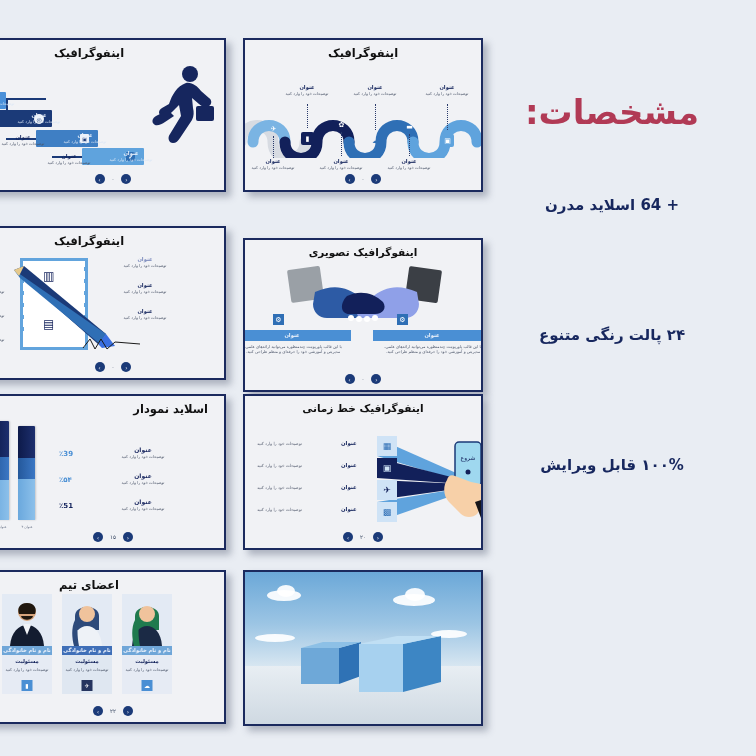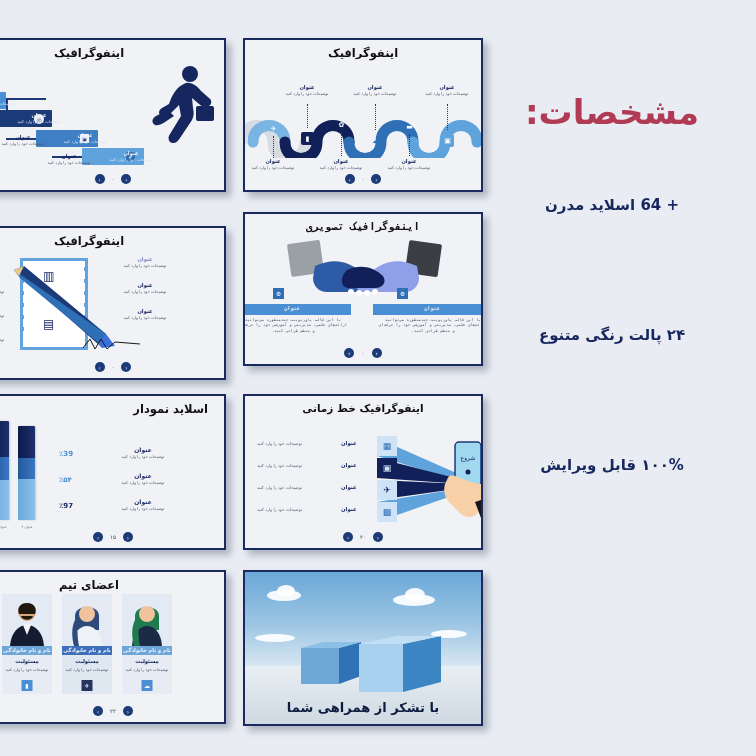--- a/index.html
+++ b/index.html
@@ -58,21 +58,21 @@
   .rd-node{position:absolute;width:13px;height:13px;border-radius:2px;
     display:flex;align-items:center;justify-content:center;color:#fff;font-size:7px;}
   .rd-stem{position:absolute;width:1px;border-left:1px dotted #2a3b6b;}
   .rd-lab{position:absolute;width:70px;text-align:center;}
 
   
   #sl3{left:-48px;top:226px;width:270px;height:150px;}
   .film{position:absolute;border:3px solid #62a4dd;background:#fff;}
 
   
-  #sl4{left:243px;top:212px;width:236px;height:150px;font-family:Liberation Mono, monospace;}
+  #sl4{left:243px;top:238px;width:236px;height:150px;}
   .hs-bar{position:absolute;height:11px;background:#4a8fd4;
     display:flex;align-items:center;justify-content:center;}
   .hs-ico{position:absolute;width:11px;height:11px;background:#2f6fb5;
     display:flex;align-items:center;justify-content:center;color:#fff;font-size:7px;}
 
   
   #sl5{left:-48px;top:394px;width:270px;height:152px;}
   .bar{position:absolute;bottom:28px;width:17px;border-radius:1px 1px 0 0;overflow:hidden;
     display:flex;flex-direction:column;box-shadow:1px 0 2px rgba(0,0,0,.18);}
   .bar .seg{width:100%;}
@@ -378,21 +378,21 @@
           <div class="seg" style="height:34%;background:linear-gradient(90deg,#0d1a4a,#1d2f6e);"></div>
           <div class="seg" style="height:22%;background:linear-gradient(90deg,#24589b,#3b77c4);"></div>
           <div class="seg" style="height:44%;background:linear-gradient(90deg,#6aa8dd,#8cc0ea);"></div>
         </div>
 
         <div class="bar-lab" style="left:36px;">عنوان ۳</div>
         <div class="bar-lab" style="left:62px;">عنوان ۴</div>
 
         <div class="pct" style="left:105px;top:54px;">٪39</div>
         <div class="pct" style="left:105px;top:80px;">٪۵۴</div>
-        <div class="pct dk" style="left:105px;top:106px;">٪97</div>
+        <div class="pct dk" style="left:105px;top:106px;">٪51</div>
 
         <div style="position:absolute;left:134px;top:50px;width:110px;text-align:center;">
           <div class="t-h" style="font-size:6px;color:#12205a;">عنوان</div>
           <div class="t-b">توضیحات خود را وارد کنید</div>
         </div>
         <div style="position:absolute;left:134px;top:76px;width:110px;text-align:center;">
           <div class="t-h" style="font-size:6px;color:#12205a;">عنوان</div>
           <div class="t-b">توضیحات خود را وارد کنید</div>
         </div>
         <div style="position:absolute;left:134px;top:102px;width:110px;text-align:center;">
@@ -532,21 +532,20 @@
           <polygon points="2,8 40,8 40,44 2,44" fill="#6ea8d8"></polygon>
           <polygon points="40,8 62,2 62,36 40,44" fill="#2f72b5"></polygon>
           <polygon points="2,8 24,2 62,2 40,8" fill="#8dc0e6"></polygon>
         </svg>
         <svg class="cube" style="left:112px;top:62px;width:86px;height:66px;" viewBox="0 0 86 66">
           <polygon points="2,10 46,10 46,58 2,58" fill="#a7d1ef"></polygon>
           <polygon points="46,10 84,2 84,48 46,58" fill="#3d86c4"></polygon>
           <polygon points="2,10 40,2 84,2 46,10" fill="#c0dff4"></polygon>
         </svg>
 
-        <div class="thanks">با تشکر از همراهی شما</div>
       </div>
     </div>
 
   </div>
 
   <div class="panel">
     <div class="panel-title">مشخصات:</div>
 
     <div class="feat f0">+ 64 اسلاید مدرن</div>
     <div class="feat f2">۲۴ پالت رنگی متنوع</div>

